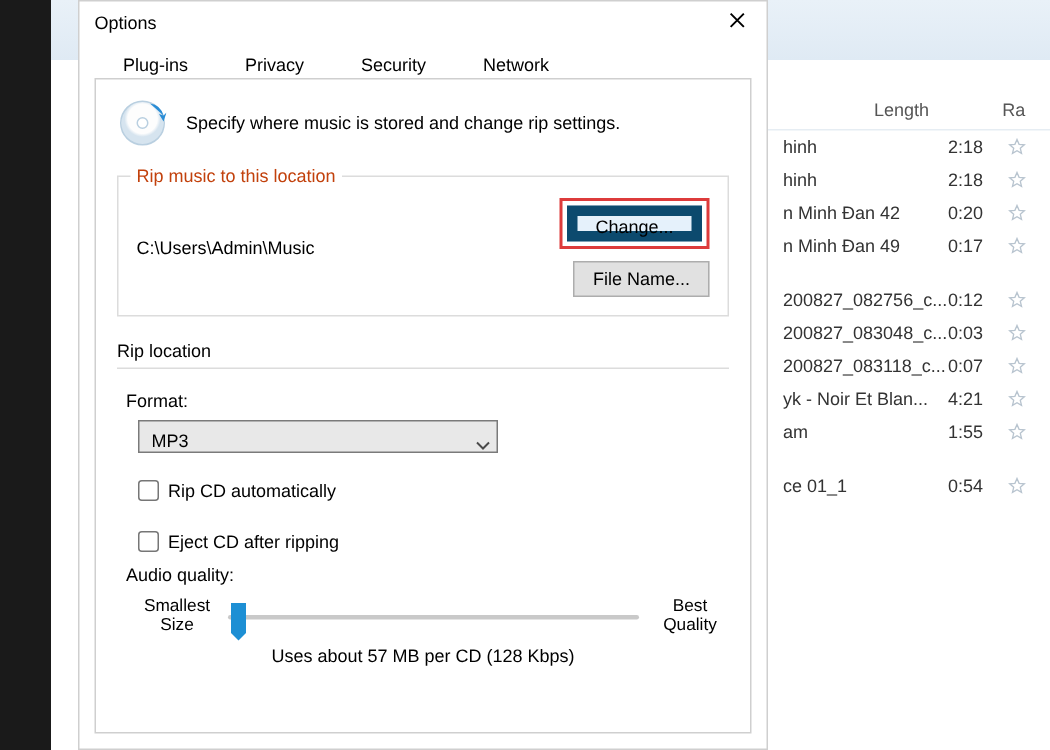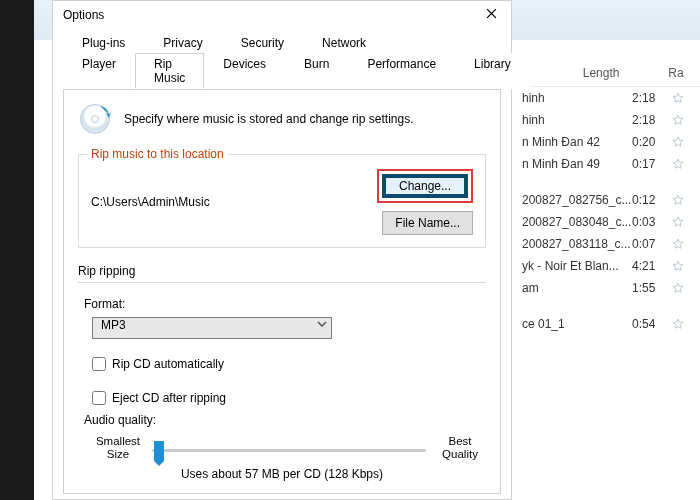--- a/index.html
+++ b/index.html
@@ -171,21 +171,21 @@
     font-size: 12px;
     padding: 0 12px;
     text-align: center;
   }
   .change-wrap {
     border: 2px solid #dd3b3b;
     padding: 3px;
     display: inline-block;
   }
   .change-btn {
-    border: 4px solid #0c4a6e;
+    border: 7px solid #0c4a6e;
     background: #e5f1fb;
   }
   .loc-btns {
     display: flex;
     flex-direction: column;
     gap: 8px;
     align-items: flex-end;
   }
 
   .group2-title {
@@ -204,39 +204,39 @@
     color: #000;
   }
   .select {
     margin: 0 0 18px 14px;
     width: 240px;
     height: 22px;
     border: 1px solid #7a7a7a;
     background: #e8e8e8;
     display: flex;
     justify-content: space-between;
-    align-items: flex-start;
+    align-items: flex-end;
     padding: 0 4px 0 8px;
     font-size: 12px;
   }
   .select .dd { width: 10px; height: 10px; }
   .check-row {
     display: flex;
     align-items: flex-end;
     gap: 6px;
     margin: 0 0 20px 14px;
   }
   .check-row input[type=checkbox] {
     width: 14px; height: 14px; margin: 0;
   }
 
   .aq { margin: 0 0 8px 6px; }
   .slider-wrap {
     display: flex;
-    align-items: flex-end;
+    align-items: center;
     gap: 8px;
     margin: 4px 0 2px 14px;
   }
   .slider-end {
     width: 52px;
     font-size: 11.5px;
     text-align: center;
     line-height: 1.15;
   }
   .slider-track {
@@ -372,28 +372,20 @@
     </div>
   </div>
 
   <div class="tabstrip">
     <div class="tab-row top" id="tabs-top">
         <div class="tab">Plug-ins</div>
         <div class="tab">Privacy</div>
         <div class="tab">Security</div>
         <div class="tab">Network</div>
       </div>
-    <div class="tab-row bottom" id="tabs-bottom">
-        <div class="tab">Player</div>
-        <div class="tab active">Rip Music</div>
-        <div class="tab">Devices</div>
-        <div class="tab">Burn</div>
-        <div class="tab">Performance</div>
-        <div class="tab">Library</div>
-      </div>
   </div>
 
   <div class="tab-page">
     <div class="intro">
       <div class="cd-icon">
         <div class="disc"></div>
         <div class="hole"></div>
         <div class="arrow">
           <svg viewBox="0 0 14 14">
               <path d="M3 1 Q10 2 12 9 L9 8 L12 13 L14 7 L12 9" fill="#2a8dd6"></path>
@@ -410,21 +402,21 @@
         <div class="loc-btns">
           <span class="change-wrap">
             <button class="btn change-btn">Change...</button>
           </span>
           <button class="btn">File Name...</button>
         </div>
       </div>
     </div>
 
     <div>
-      <div class="group2-title">Rip ripping</div>
+      <div class="group2-title">Rip location</div>
       <div class="group2-line"></div>
 
       <div class="field-label">Format:</div>
       <div class="select">
         <span>MP3</span>
         <span class="dd">
           <svg viewBox="0 0 10 10">
               <path d="M1 3 L5 7 L9 3" stroke="#4a4a4a" stroke-width="1.3" fill="none"></path>
             </svg>
         </span>

